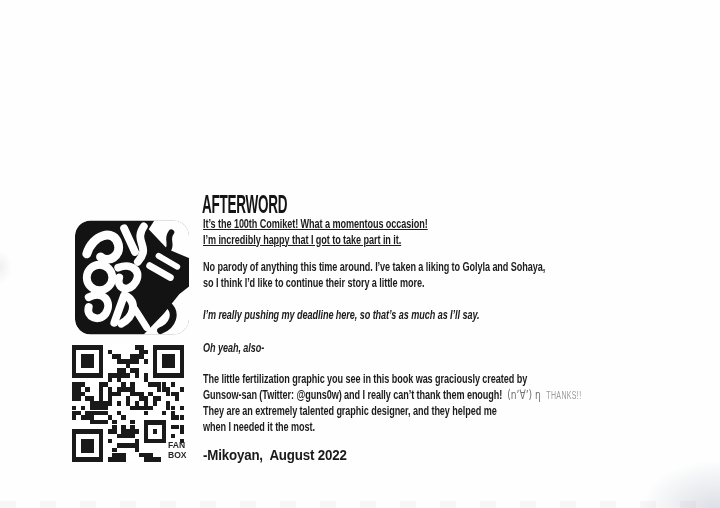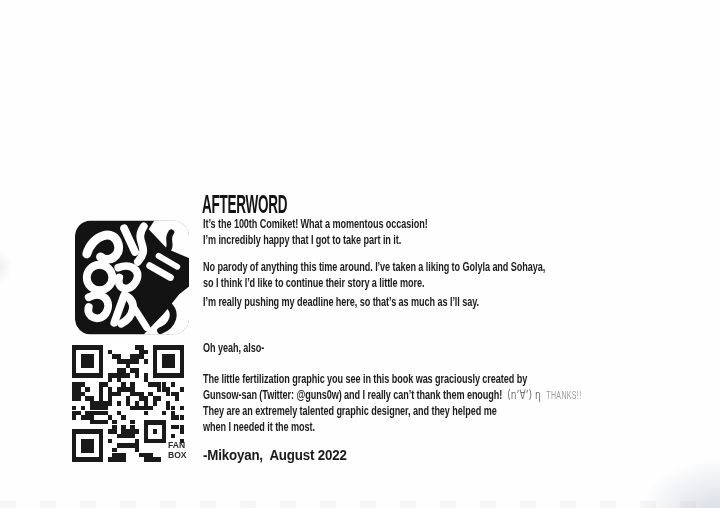--- a/index.html
+++ b/index.html
@@ -315,35 +315,35 @@
     </svg>
   </div>
 
   <div class="fanbox">
     <div>FAN</div>
     <div>BOX</div>
   </div>
 
   <div class="heading">AFTERWORD</div>
 
-  <div class="para" style="top:216px;">
+  <div class="para" style="top:216px;text-decoration:underline;">
     <div class="line">It’s the 100th Comiket! What a momentous occasion!</div>
     <div class="line">I’m incredibly happy that I got to take part in it.</div>
   </div>
 
   <div class="para" style="top:259px;">
     <div class="line">No parody of anything this time around. I’ve taken a liking to Golyla and Sohaya,</div>
     <div class="line">so I think I’d like to continue their story a little more.</div>
   </div>
 
-  <div class="para" style="top:294px;">
+  <div class="para" style="top:307px;font-style:italic;">
     <div class="line">I’m really pushing my deadline here, so that’s as much as I’ll say.</div>
   </div>
 
-  <div class="para" style="top:340px;">
+  <div class="para" style="top:340px;font-style:italic;">
     <div class="line">Oh yeah, also-</div>
   </div>
 
   <div class="para" style="top:371px;">
     <div class="line">The little fertilization graphic you see in this book was graciously created by</div>
     <div class="line"><span>Gunsow-san (Twitter: @guns0w) and I really can’t thank them enough!</span><span class="kao">(n’∀’) η</span><span class="thanks">THANKS!!</span></div>
     <div class="line">They are an extremely talented graphic designer, and they helped me</div>
     <div class="line">when I needed it the most.</div>
   </div>
 

